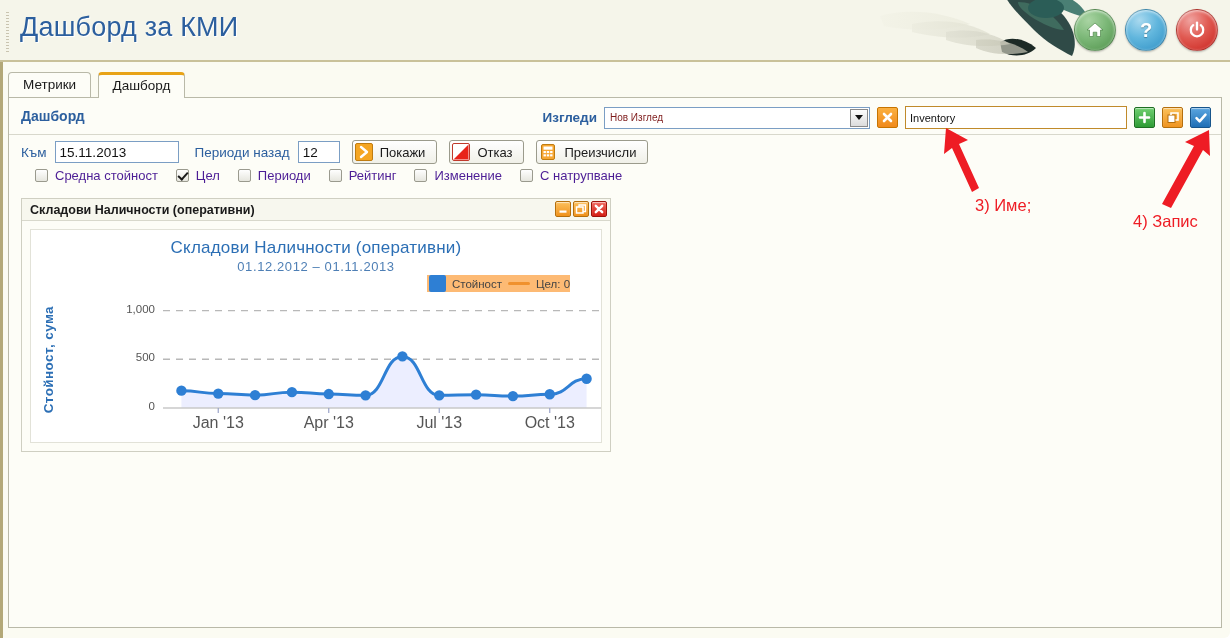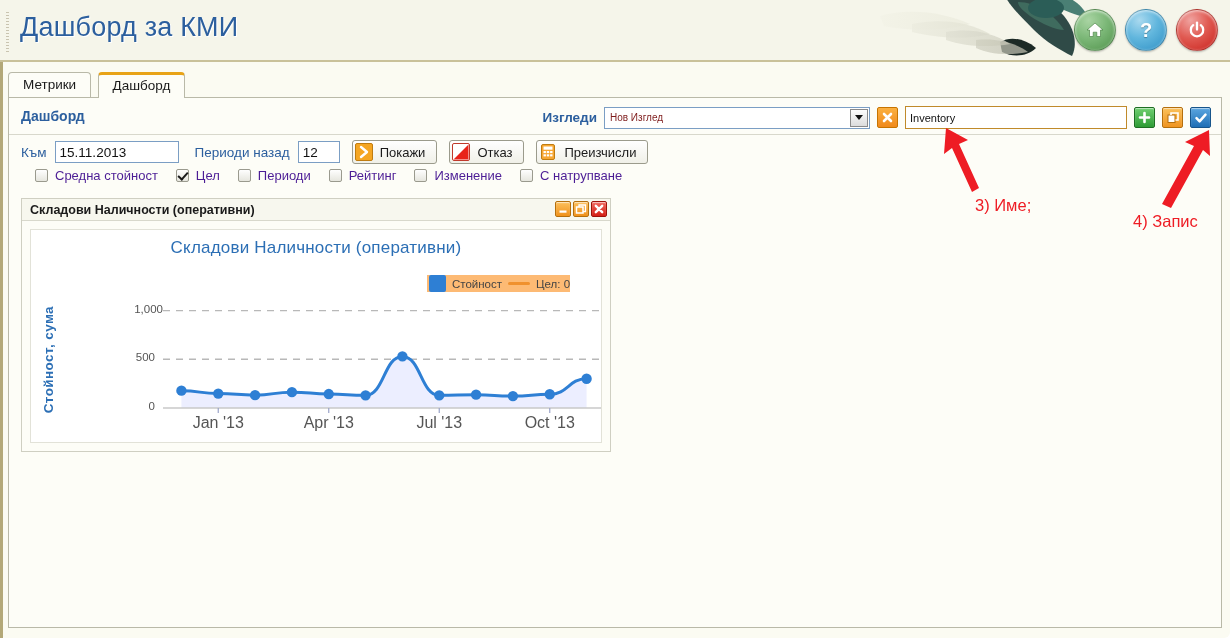--- a/index.html
+++ b/index.html
@@ -543,20 +543,21 @@
           <div class="wc cls">
             <svg width="12" height="12" viewBox="0 0 12 12">
               <path d="M2.8 2.8 L9.2 9.2 M9.2 2.8 L2.8 9.2" stroke="#ffffff" stroke-width="2.4" stroke-linecap="round"></path>
             </svg>
           </div>
         </div>
       </div>
 
       <div class="widget-body">
         <div class="chart-title">Складови Наличности (оперативни)</div>
+        <div class="chart-sub">01.12.2012 – 01.11.2013</div>
 
         <div class="chart-legend">
           <span class="lg-swatch"></span>
           <span class="lg-text">Стойност</span>
           <span class="lg-line"></span>
           <span class="lg-text">Цел: 0</span>
         </div>
 
         <div class="plot-area">
           <div class="ylabel">Стойност, сума</div>
@@ -579,21 +580,21 @@
               <circle cx="518.75" cy="106.26782608695652" r="5.2" fill="#2e7fd4"></circle>
               <circle cx="555.5833333333334" cy="90.78260869565217" r="5.2" fill="#2e7fd4"></circle>
               <line x1="187.25" y1="120" x2="187.25" y2="125" stroke="#9aa3c8" stroke-width="1.2"></line>
               <line x1="297.75" y1="120" x2="297.75" y2="125" stroke="#9aa3c8" stroke-width="1.2"></line>
               <line x1="408.25" y1="120" x2="408.25" y2="125" stroke="#9aa3c8" stroke-width="1.2"></line>
               <line x1="518.75" y1="120" x2="518.75" y2="125" stroke="#9aa3c8" stroke-width="1.2"></line>
             </svg>
           <div id="ytick-layer">
               <div class="ytick" style="left: 62px; width: 62px; top: 112px;">0</div>
               <div class="ytick" style="left: 62px; width: 62px; top: 63.3043px;">500</div>
-              <div class="ytick" style="left: 70px; width: 62px; top: 14.6087px;">1,000</div>
+              <div class="ytick" style="left: 62px; width: 62px; top: 14.6087px;">1,000</div>
             </div>
           <div id="xtick-layer">
               <div class="xtick" style="left: 187.25px; top: 126px;">Jan '13</div>
               <div class="xtick" style="left: 297.75px; top: 126px;">Apr '13</div>
               <div class="xtick" style="left: 408.25px; top: 126px;">Jul '13</div>
               <div class="xtick" style="left: 518.75px; top: 126px;">Oct '13</div>
             </div>
         </div>
       </div>
     </div>

